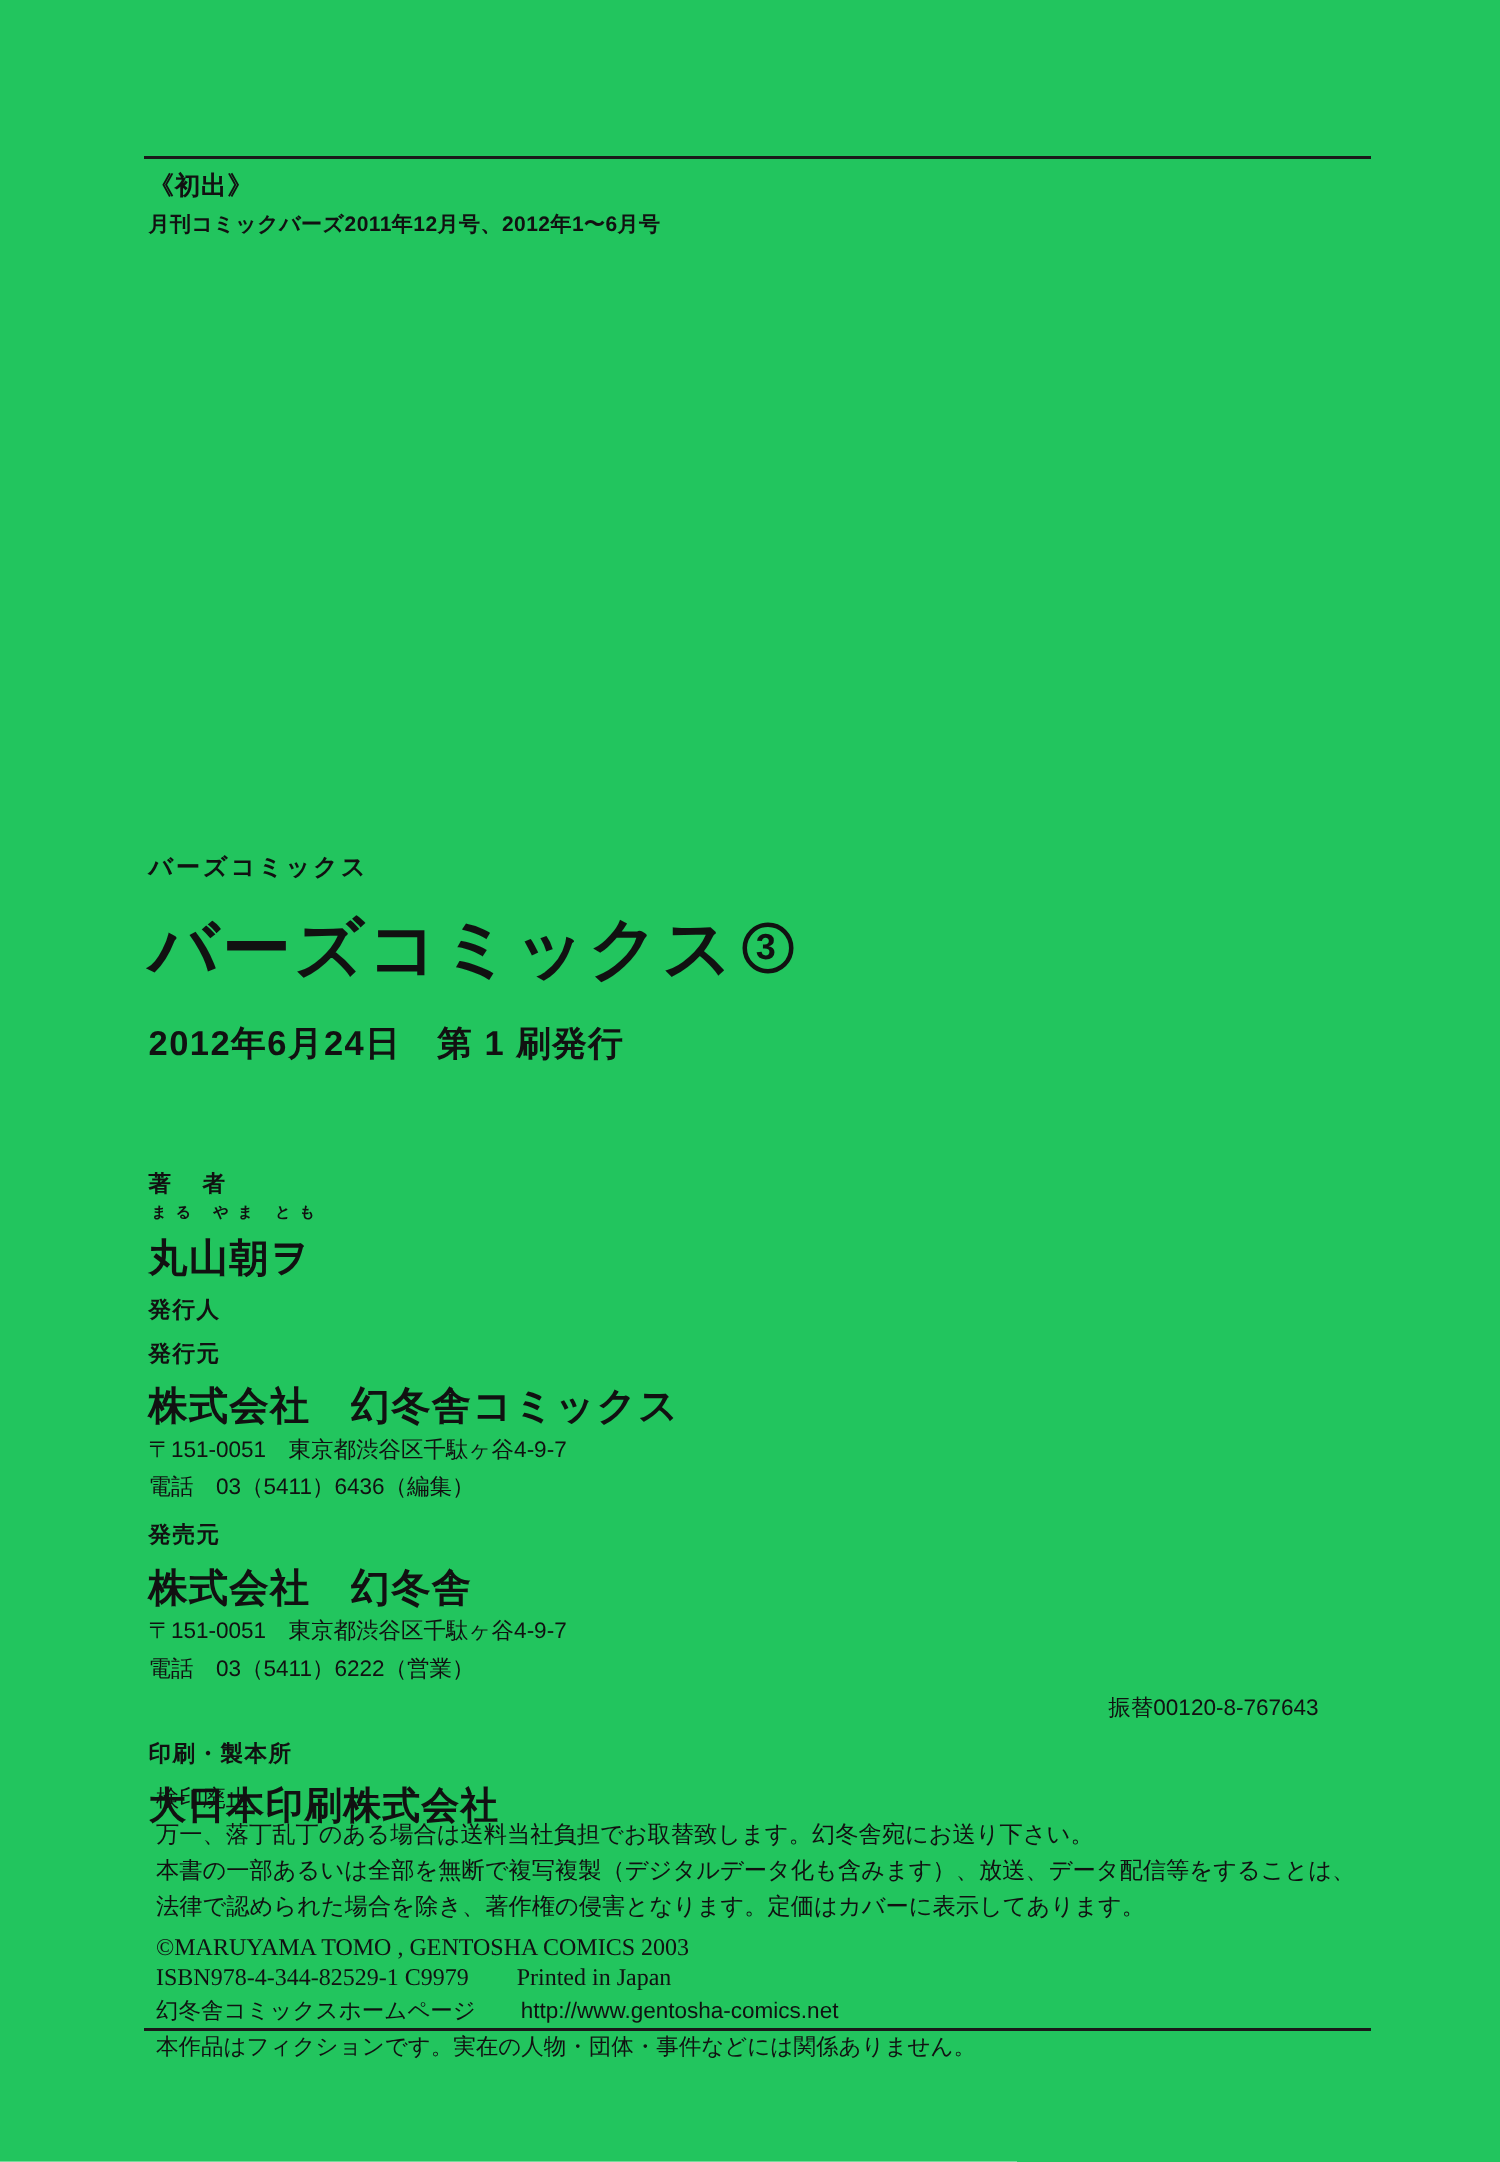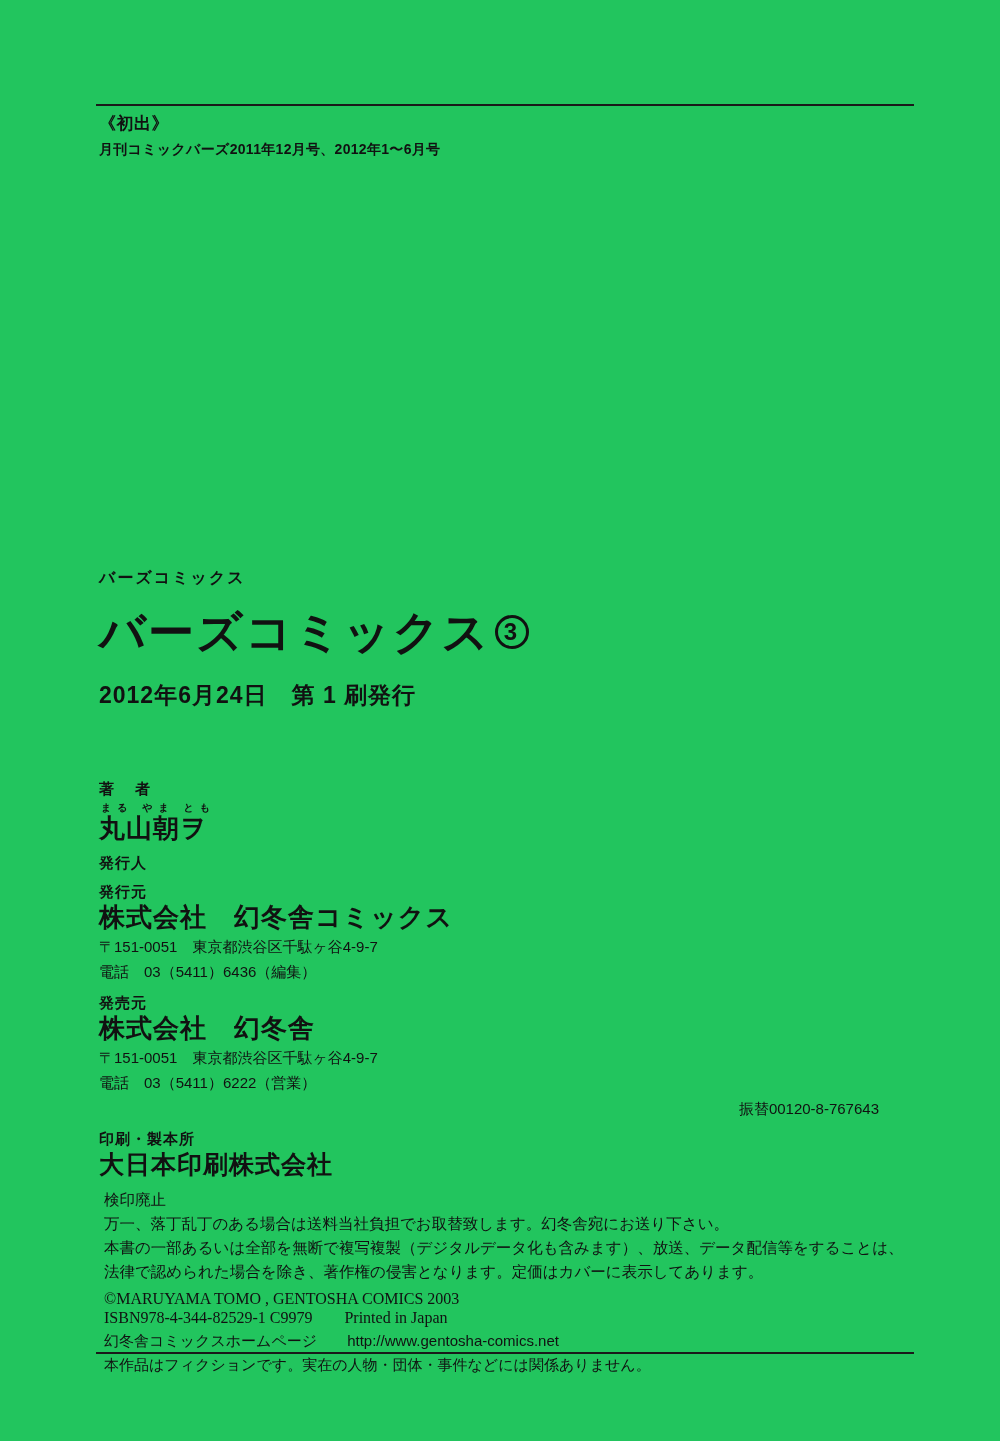--- a/index.html
+++ b/index.html
@@ -120,21 +120,21 @@
     letter-spacing: 6px;
     margin-top: 2px;
     margin-left: 2px;
     height: 12px;
   }
   .name {
     font-size: 26px;
     font-weight: bold;
     letter-spacing: 1px;
     line-height: 1.15;
-    margin-top: 1px;
+    margin-top: 11px;
   }
   .name.sm { font-size: 25px; }
   .addr {
     font-size: 15px;
     letter-spacing: 0px;
     line-height: 1.5;
     margin-top: 3px;
   }
   .addr.indent { margin-left: 44px; text-align: right; }
 

